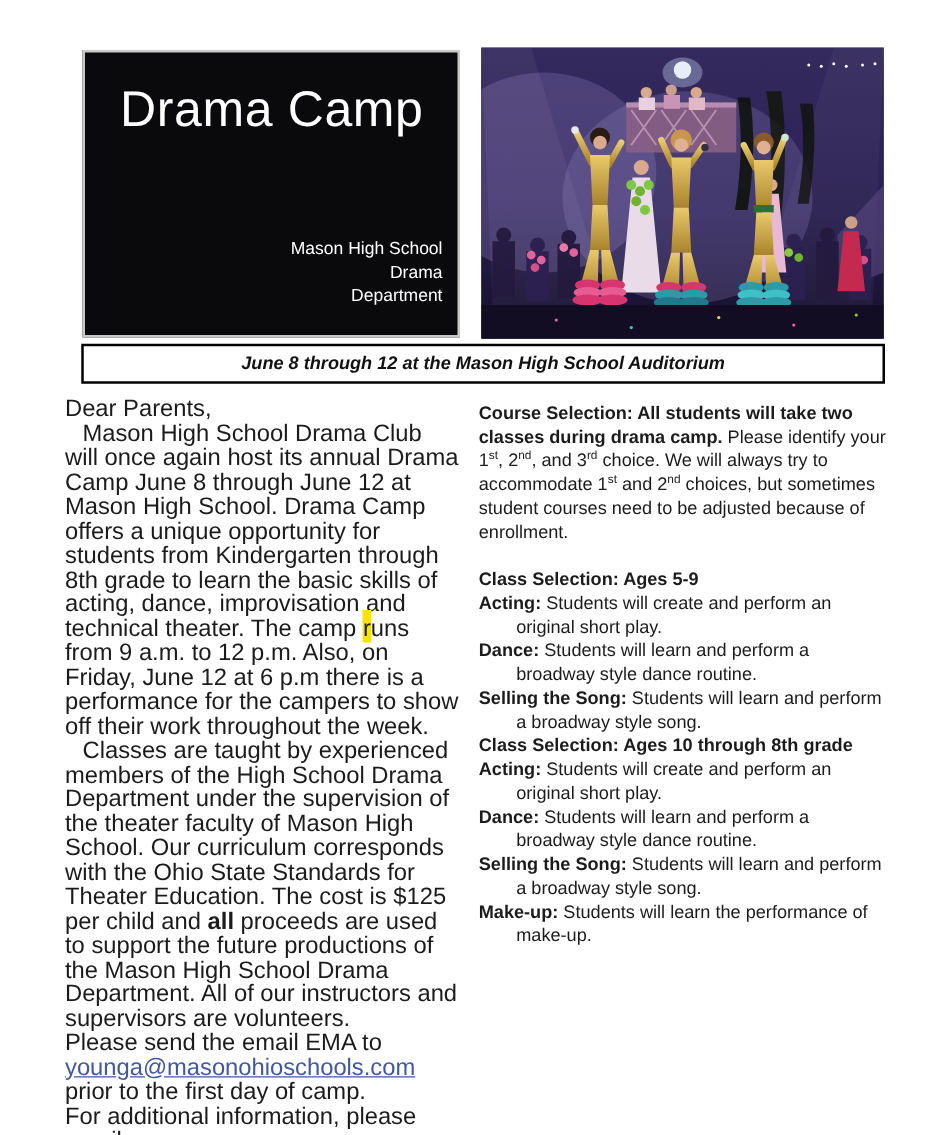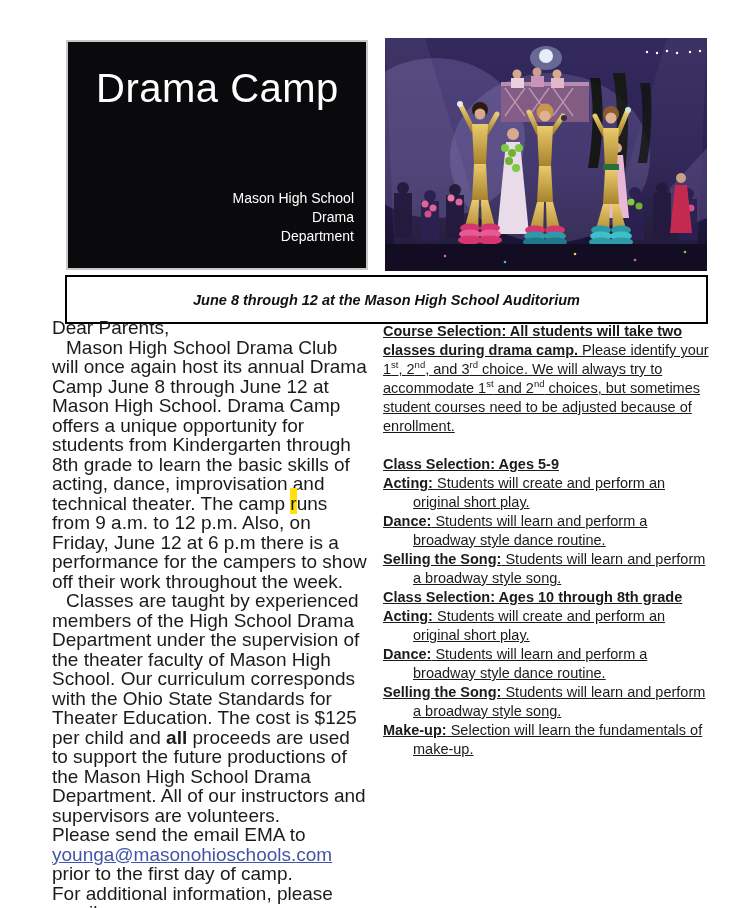--- a/index.html
+++ b/index.html
@@ -21,33 +21,33 @@
   .card-dept {
     position:absolute; right:12px; bottom:22px;
     font-size:14px; line-height:19px; text-align:right; font-weight:400;margin-left:40px;
   }
   .photo-box {
     position:absolute; left:385px; top:38px; width:322px; height:233px;
     overflow:hidden; background:#1c1440;
   }
   .photo-box svg { display:block; }
   .banner {
-    position:absolute; left:65px; top:275px; width:643px; height:49px;
+    position:absolute; left:65px; top:275px; width:643px; height:32px;
     border:2px solid #000000; background:#ffffff;
     display:flex; align-items:center; justify-content:center;
     font-style:italic; font-weight:600; font-size:14.5px; color:#111111;
   }
   
   .left-col {
     position:absolute; left:52px; top:318px; width:315px;
     font-size:19px; line-height:19.5px;
   }
   .right-col {
     position:absolute; left:383px; top:322px; width:328px;
-    font-size:14.5px; line-height:19px;text-decoration:underline;
+    font-size:14.5px; line-height:19px;
   }
   .left-col p { margin:0; }
   .salutation { margin-bottom:19px; }
   .indent { text-indent:14px; }
   .ema-line { margin-top:30px; }
   .mt { margin-top:19px; }
   .b { font-weight:700; }
   sup { font-size:9.5px; line-height:0; vertical-align:super; }
   a.lnk { color:#4356a4; text-decoration:none; cursor:pointer; }
   a.lnk.ul { text-decoration:underline; }
@@ -244,16 +244,16 @@
         <p class="rc-item"><span class="b">Selling the Song:</span><span>  Students will learn and perform a broadway style song.</span></p>
       </div>
   </div>
 
   <div class="rc-group2">
     <p class="rc-heading">Class Selection: Ages 10 through 8th grade</p>
     <div>
         <p class="rc-item"><span class="b">Acting:</span><span> Students will create and perform an original short play.</span></p>
         <p class="rc-item"><span class="b">Dance:</span><span>  Students will learn and perform a broadway style dance routine.</span></p>
         <p class="rc-item"><span class="b">Selling the Song:</span><span>  Students will learn and perform a broadway style song.</span></p>
-        <p class="rc-item"><span class="b">Make-up:</span><span>  Selection will learn the fundamentals of make-up.</span></p>
+        <p class="rc-item"><span class="b">Make-up:</span><span>  Students will learn the performance of make-up.</span></p>
       </div>
   </div>
 </div>
 
 </body></html>

